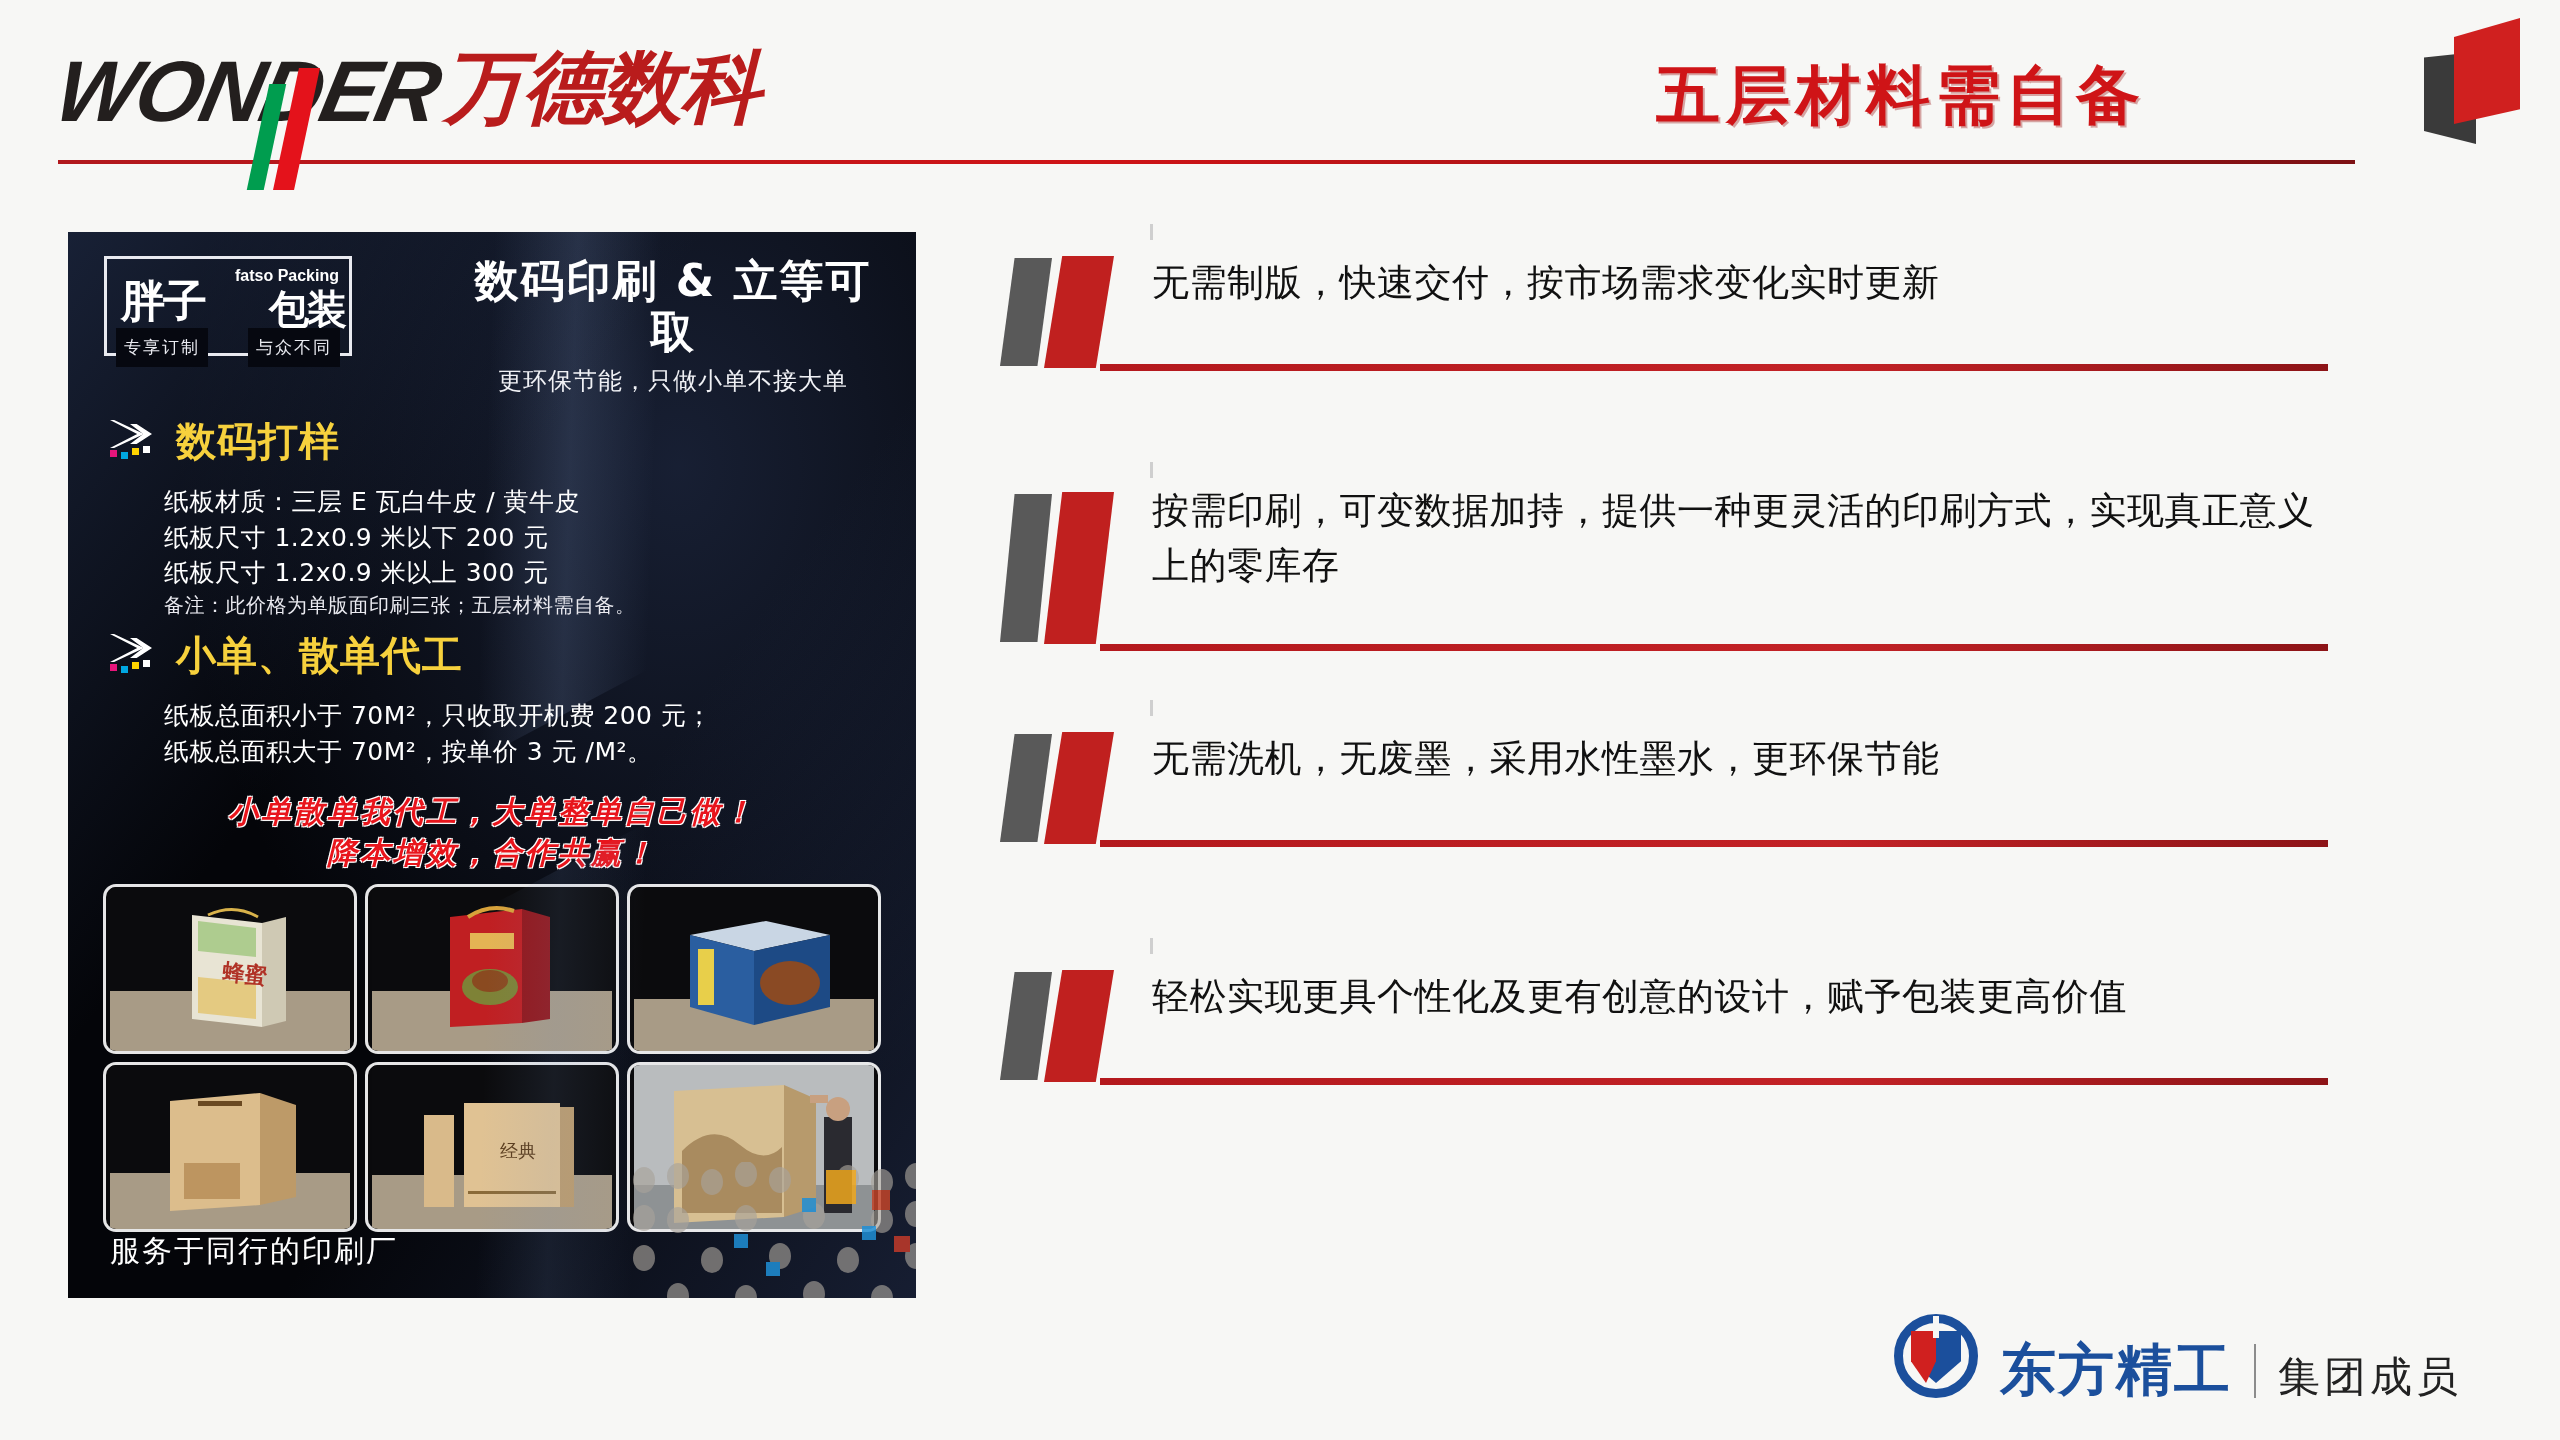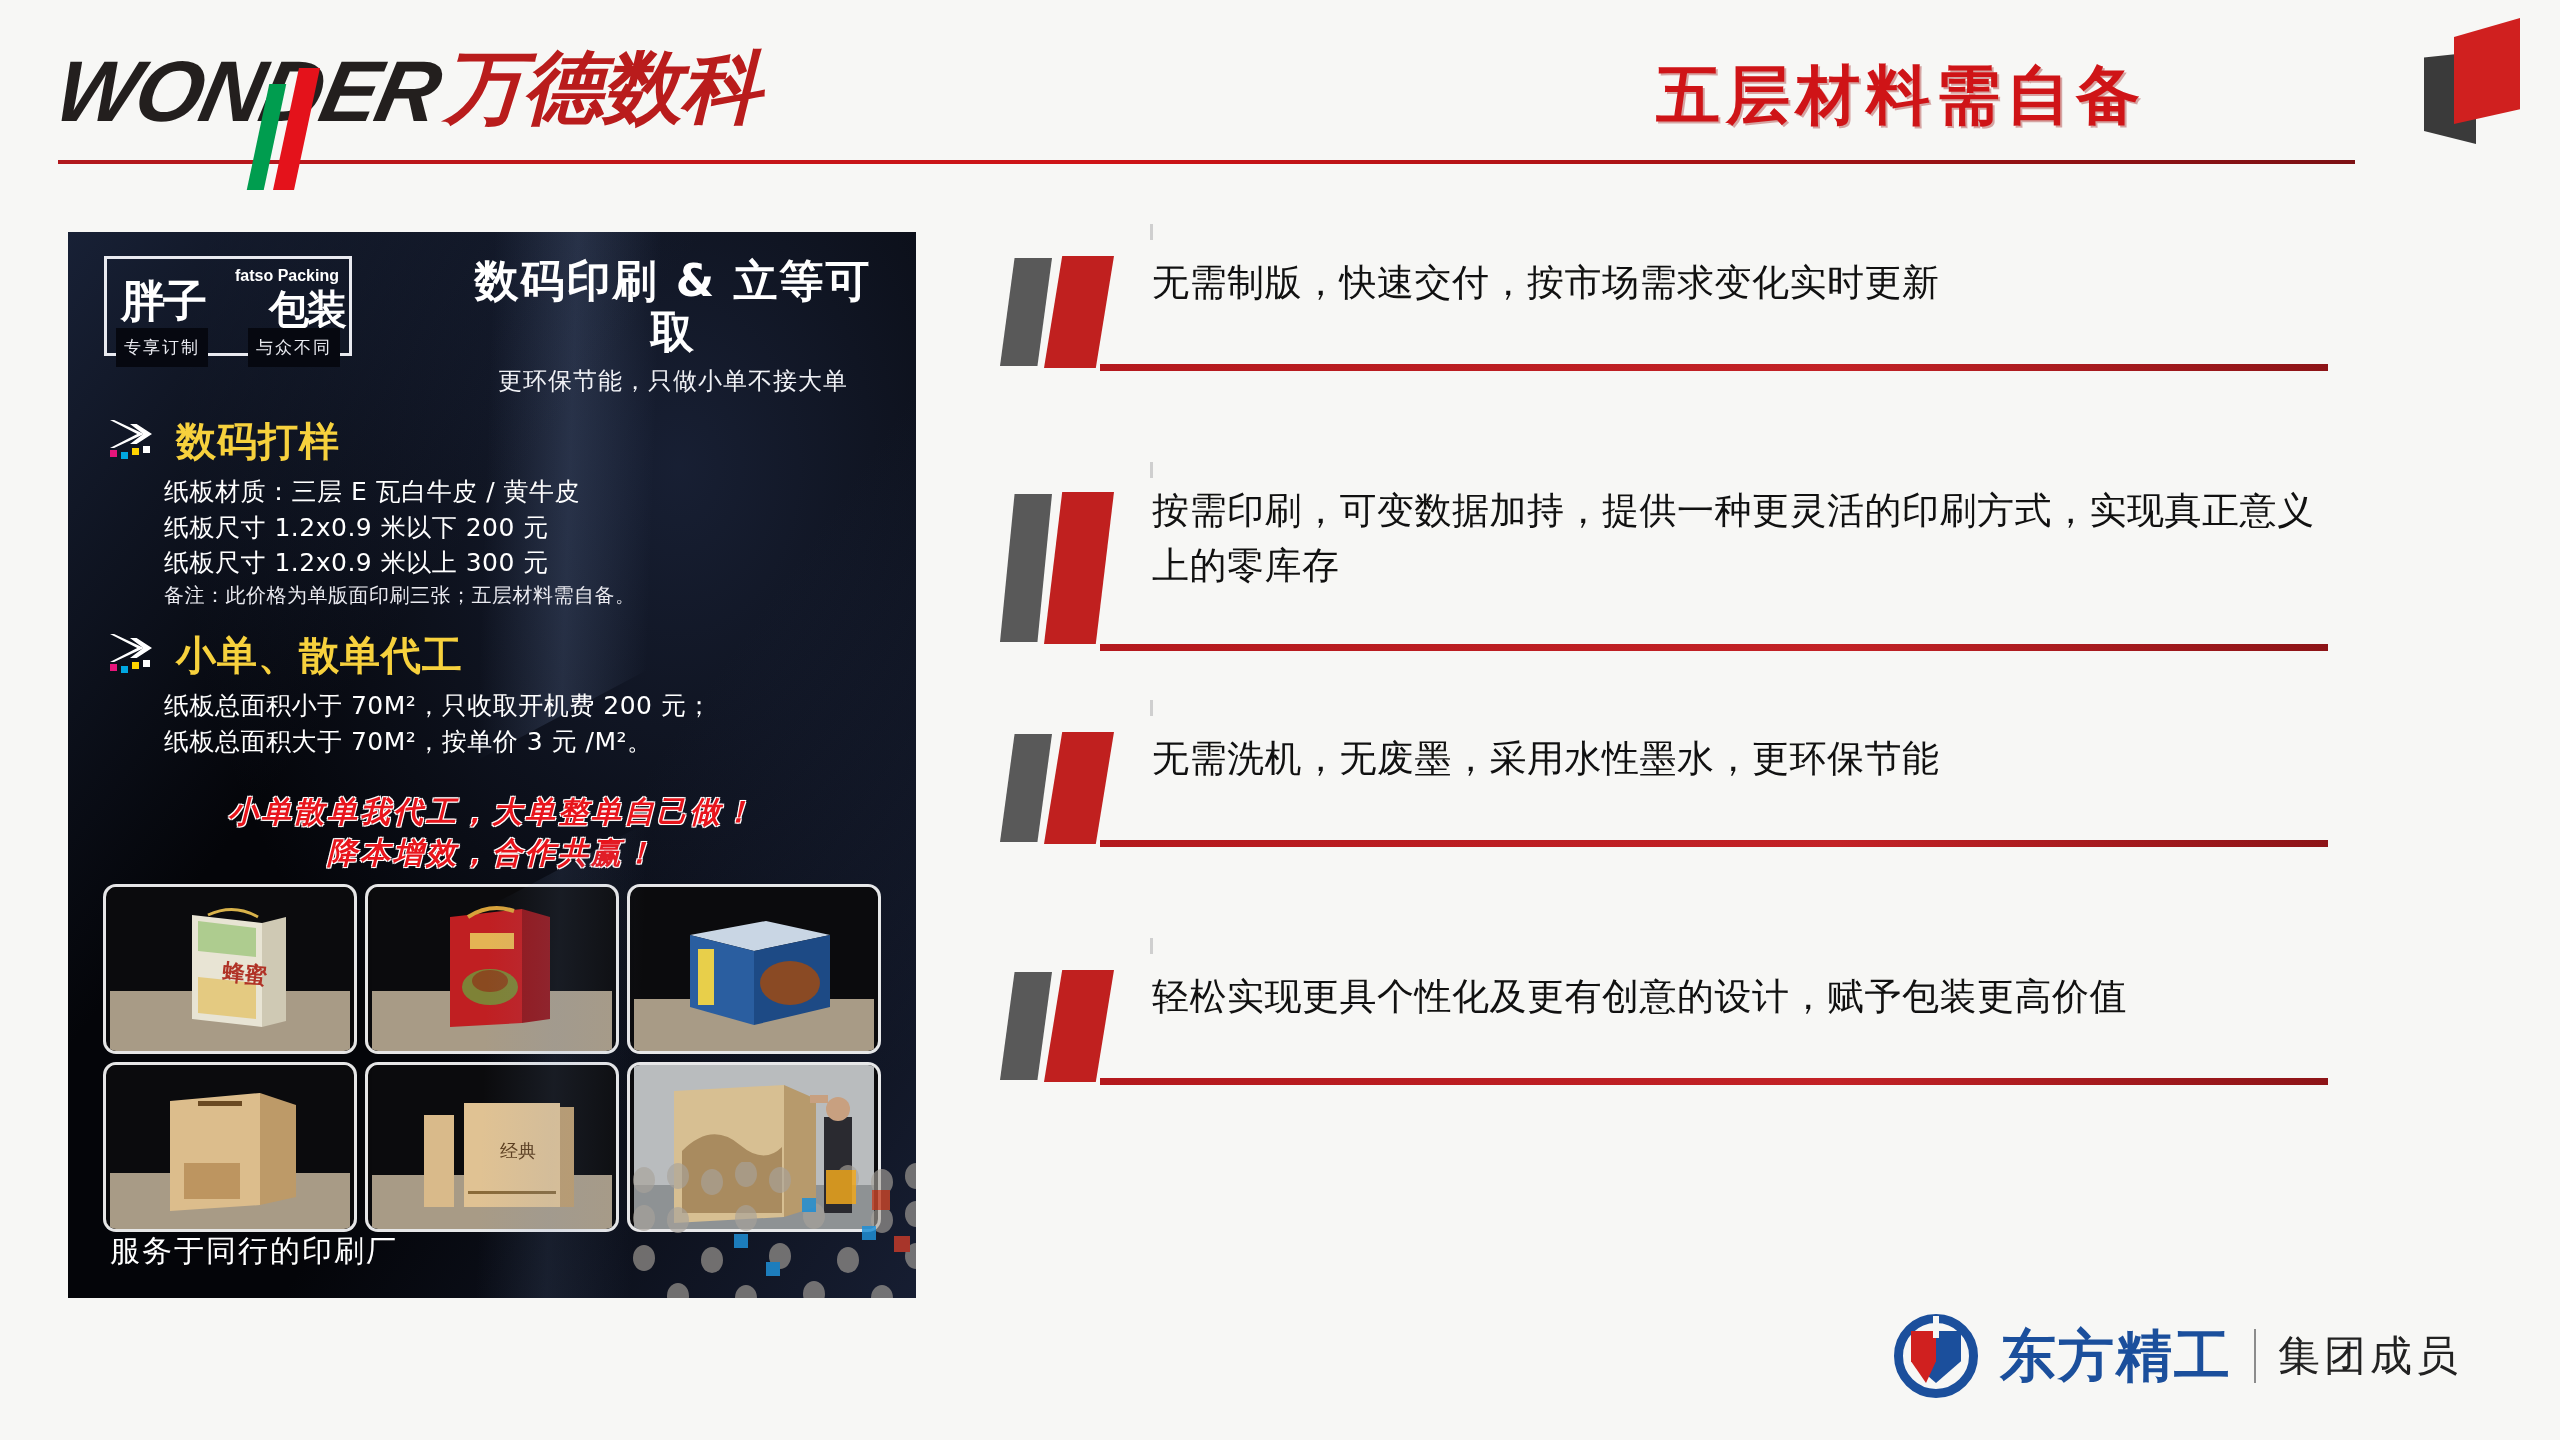--- a/index.html
+++ b/index.html
@@ -128,21 +128,21 @@
   }
   .arrow-ic i{position:absolute;width:7px;height:7px;display:block;}
   .arrow-ic .d1{left:6px;top:32px;background:#e7157b;}
   .arrow-ic .d2{left:17px;top:34px;background:#00a7e1;}
   .arrow-ic .d3{left:28px;top:30px;background:#ffd400;}
   .arrow-ic .d4{left:39px;top:28px;background:#ffffff;}
   .sec-title{
     font-size:40px;font-weight:bold;color:#f7d13d;letter-spacing:1px;line-height:1;
     font-family:"DejaVu Sans","Liberation Sans",sans-serif;
   }
-  .sec-lines{margin:10px 0 0 60px;}
+  .sec-lines{margin:20px 0 0 60px;}
   .sec-lines div{
     font-size:25px;color:#ffffff;line-height:1.42;letter-spacing:.5px;
     font-family:"DejaVu Sans","Liberation Sans",sans-serif;
   }
   .sec-lines div.note{font-size:20px;color:#eaeaf0;}
 
   .slogan{
     position:absolute;left:0;right:0;top:560px;text-align:center;
     font-size:30px;font-weight:bold;font-style:italic;color:#e8151c;line-height:1.35;
     letter-spacing:3px;
@@ -189,21 +189,21 @@
   .b2 .bline{top:160px;}
   .b3 .bline{top:118px;}
   .b4 .bline{top:118px;}
   .b2 .mk{top:8px;height:150px;}
   .b2 .mk .g{height:148px;}
   .b2 .mk .r{height:152px;}
   .b2 .btext{top:0px;}
   .tick{position:absolute;width:3px;height:16px;background:#cfcfcf;left:150px;top:-22px;}
 
   
-  .foot-logo{position:absolute;right:98px;bottom:42px;display:flex;align-items:center;gap:22px;}
+  .foot-logo{position:absolute;right:98px;bottom:42px;display:flex;align-items:flex-end;gap:22px;}
   .dfjg-mark{position:relative;width:84px;height:84px;flex:none;}
   .dfjg-mark .ring{
     position:absolute;inset:0;border:9px solid #1b4f9c;border-radius:50%;
     box-sizing:border-box;
   }
   .dfjg-mark .shield{
     position:absolute;left:17px;top:17px;width:50px;height:52px;
     background:#1b4f9c;clip-path:polygon(0 0,100% 0,100% 58%,50% 100%,0 58%);
   }
   .dfjg-mark .shield-r{

